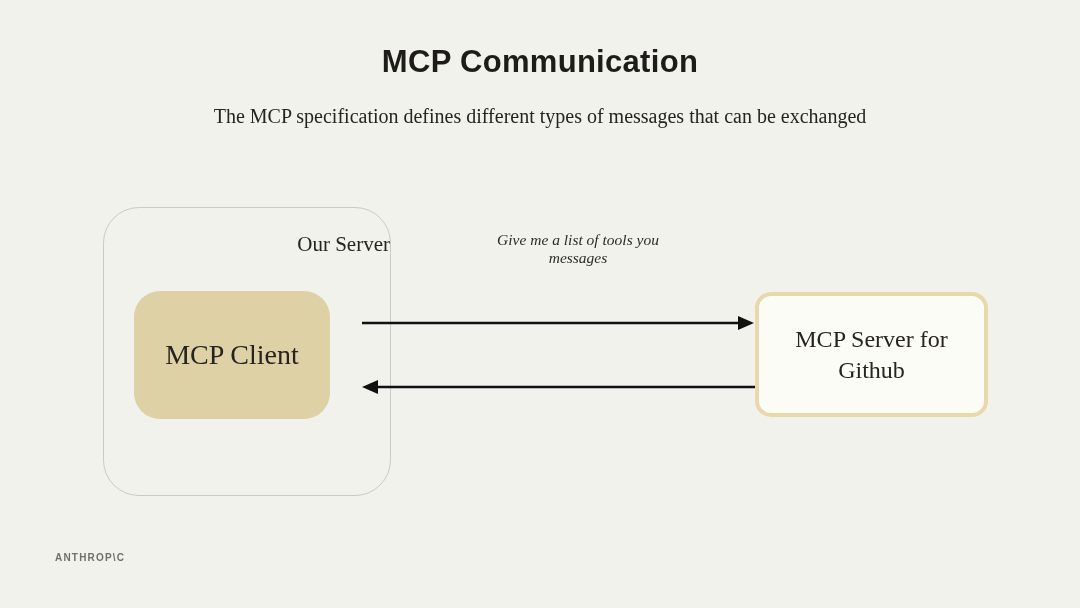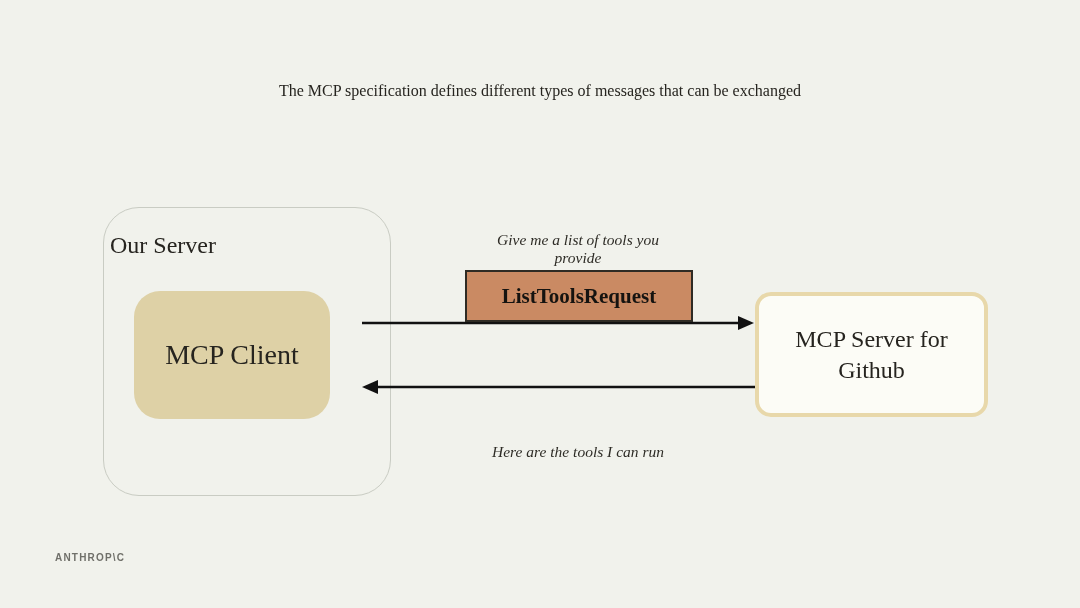--- a/index.html
+++ b/index.html
@@ -23,38 +23,38 @@
   }
   .canvas{position:absolute;inset:0;width:1080px;height:608px;}
 
   .title{
     position:absolute;top:44px;left:0;width:1080px;
     text-align:center;
     font-size:31px;font-weight:800;letter-spacing:.3px;
     color:var(--ink);
   }
   .subtitle{
-    position:absolute;top:76px;left:190px;width:700px;
+    position:absolute;top:102px;left:190px;width:700px;
     text-align:center;
     font-family:"Liberation Serif",serif;
-    font-size:16px;line-height:29px;
+    font-size:20px;line-height:29px;
     color:var(--serif-ink);
   }
 
   .outer-box{
     position:absolute;left:103px;top:207px;width:288px;height:289px;
     border:1px solid var(--outer-border);
     border-radius:36px;
     z-index:0;
   }
   .outer-box-label{
-    position:absolute;top:24px;left:6px;width:100%;
-    text-align:left;
+    position:absolute;top:24px;left:0;width:100%;
+    text-align:right;
     font-family:"Liberation Serif",serif;
-    font-size:24px;color:var(--serif-ink);
+    font-size:21px;color:var(--serif-ink);
   }
   .client-box{
     position:absolute;left:134px;top:291px;width:196px;height:128px;
     background:var(--client-fill);
     border-radius:26px;
     display:flex;align-items:center;justify-content:center;
     font-family:"Liberation Serif",serif;
     font-size:28px;color:var(--serif-ink);
     z-index:0;
   }
@@ -101,20 +101,21 @@
     position:absolute;left:55px;top:552px;
     font-size:10px;font-weight:700;letter-spacing:1.2px;
     color:var(--logo-ink);
   }
 </style>
 </head>
 <body>
 
 <div class="canvas">
 
+  <div class="title">MCP Communication</div>
   <div class="subtitle">The MCP specification defines different types of messages that can be exchanged</div>
 
   <div class="outer-box">
     <div class="outer-box-label">Our Server</div>
   </div>
 
   <div class="client-box">
     <span>MCP Client</span>
   </div>
 
@@ -122,26 +123,22 @@
     <g>
       <line x1="362" y1="323" x2="740" y2="323" stroke="#111111" stroke-width="2.6"></line>
       <polygon points="738,316 754,323 738,330" fill="#111111"></polygon>
     </g>
     <g>
       <line x1="755" y1="387" x2="376" y2="387" stroke="#111111" stroke-width="2.6"></line>
       <polygon points="378,380 362,387 378,394" fill="#111111"></polygon>
     </g>
   </svg>
 
-  <div class="msg-box msg-request">
-    <span>ListToolsRequest</span>
-  </div>
-  <div class="annotation annotation-request">Give me a list of tools you provide</div>
+  <div class="annotation annotation-request">Give me a list of tools you messages</div>
 
-  <div class="annotation annotation-result">Here are the tools I can run</div>
 
   <div class="server-box">
     <span>MCP Server for Github</span>
   </div>
 
   <div class="logo">ANTHROP\C</div>
 
 </div>
 
 </body></html>

